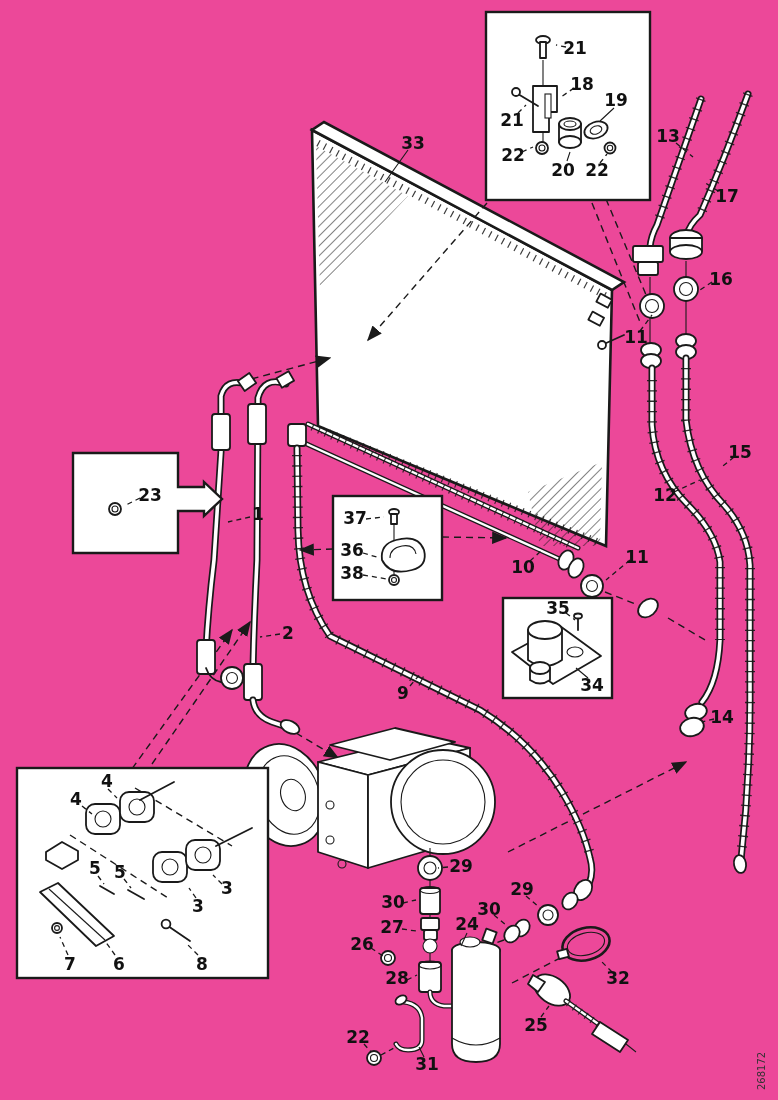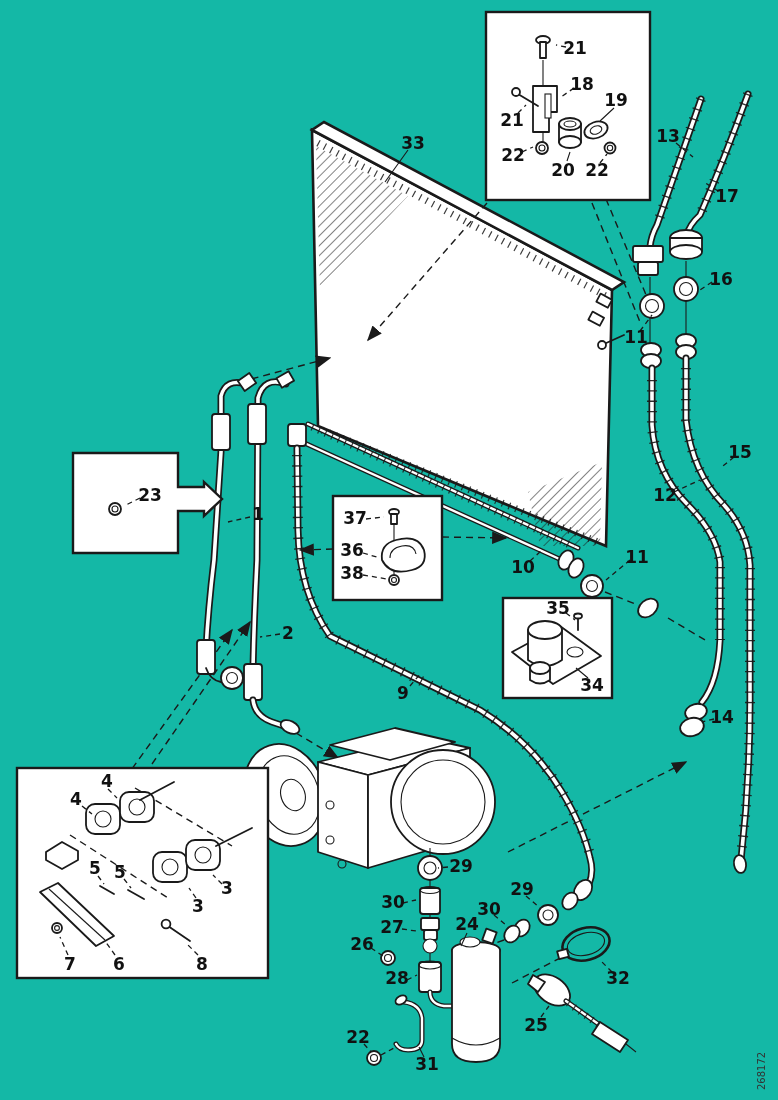--- a/index.html
+++ b/index.html
@@ -1,16 +1,16 @@
 <!DOCTYPE html>
 <html><head>
 <meta charset="utf-8">
 <style>
   html,body{margin:0;padding:0;background:#fff;}
-  #stage{position:relative;width:778px;height:1100px;background:#14b8a6;overflow:hidden;
+  #stage{position:relative;width:778px;height:1100px;background:#ec4899;overflow:hidden;
          font-family:"DejaVu Sans",sans-serif;}
   svg{display:block;}
   .ln{fill:none;stroke:#1a1a1a;stroke-width:1.8;stroke-linejoin:round;stroke-linecap:round;}
   .lnthin{fill:none;stroke:#1a1a1a;stroke-width:1.1;}
   .lnthick{fill:none;stroke:#1a1a1a;stroke-width:2.6;}
   .w{fill:#ffffff;}
   .box{fill:#ffffff;stroke:#1a1a1a;stroke-width:2.4;}
   .dash{fill:none;stroke:#1a1a1a;stroke-width:1.4;stroke-dasharray:7 5;}
   .dashl{fill:none;stroke:#1a1a1a;stroke-width:1.3;stroke-dasharray:5 4;}
   .tubeO{fill:none;stroke:#1a1a1a;stroke-width:7;stroke-linecap:round;}

